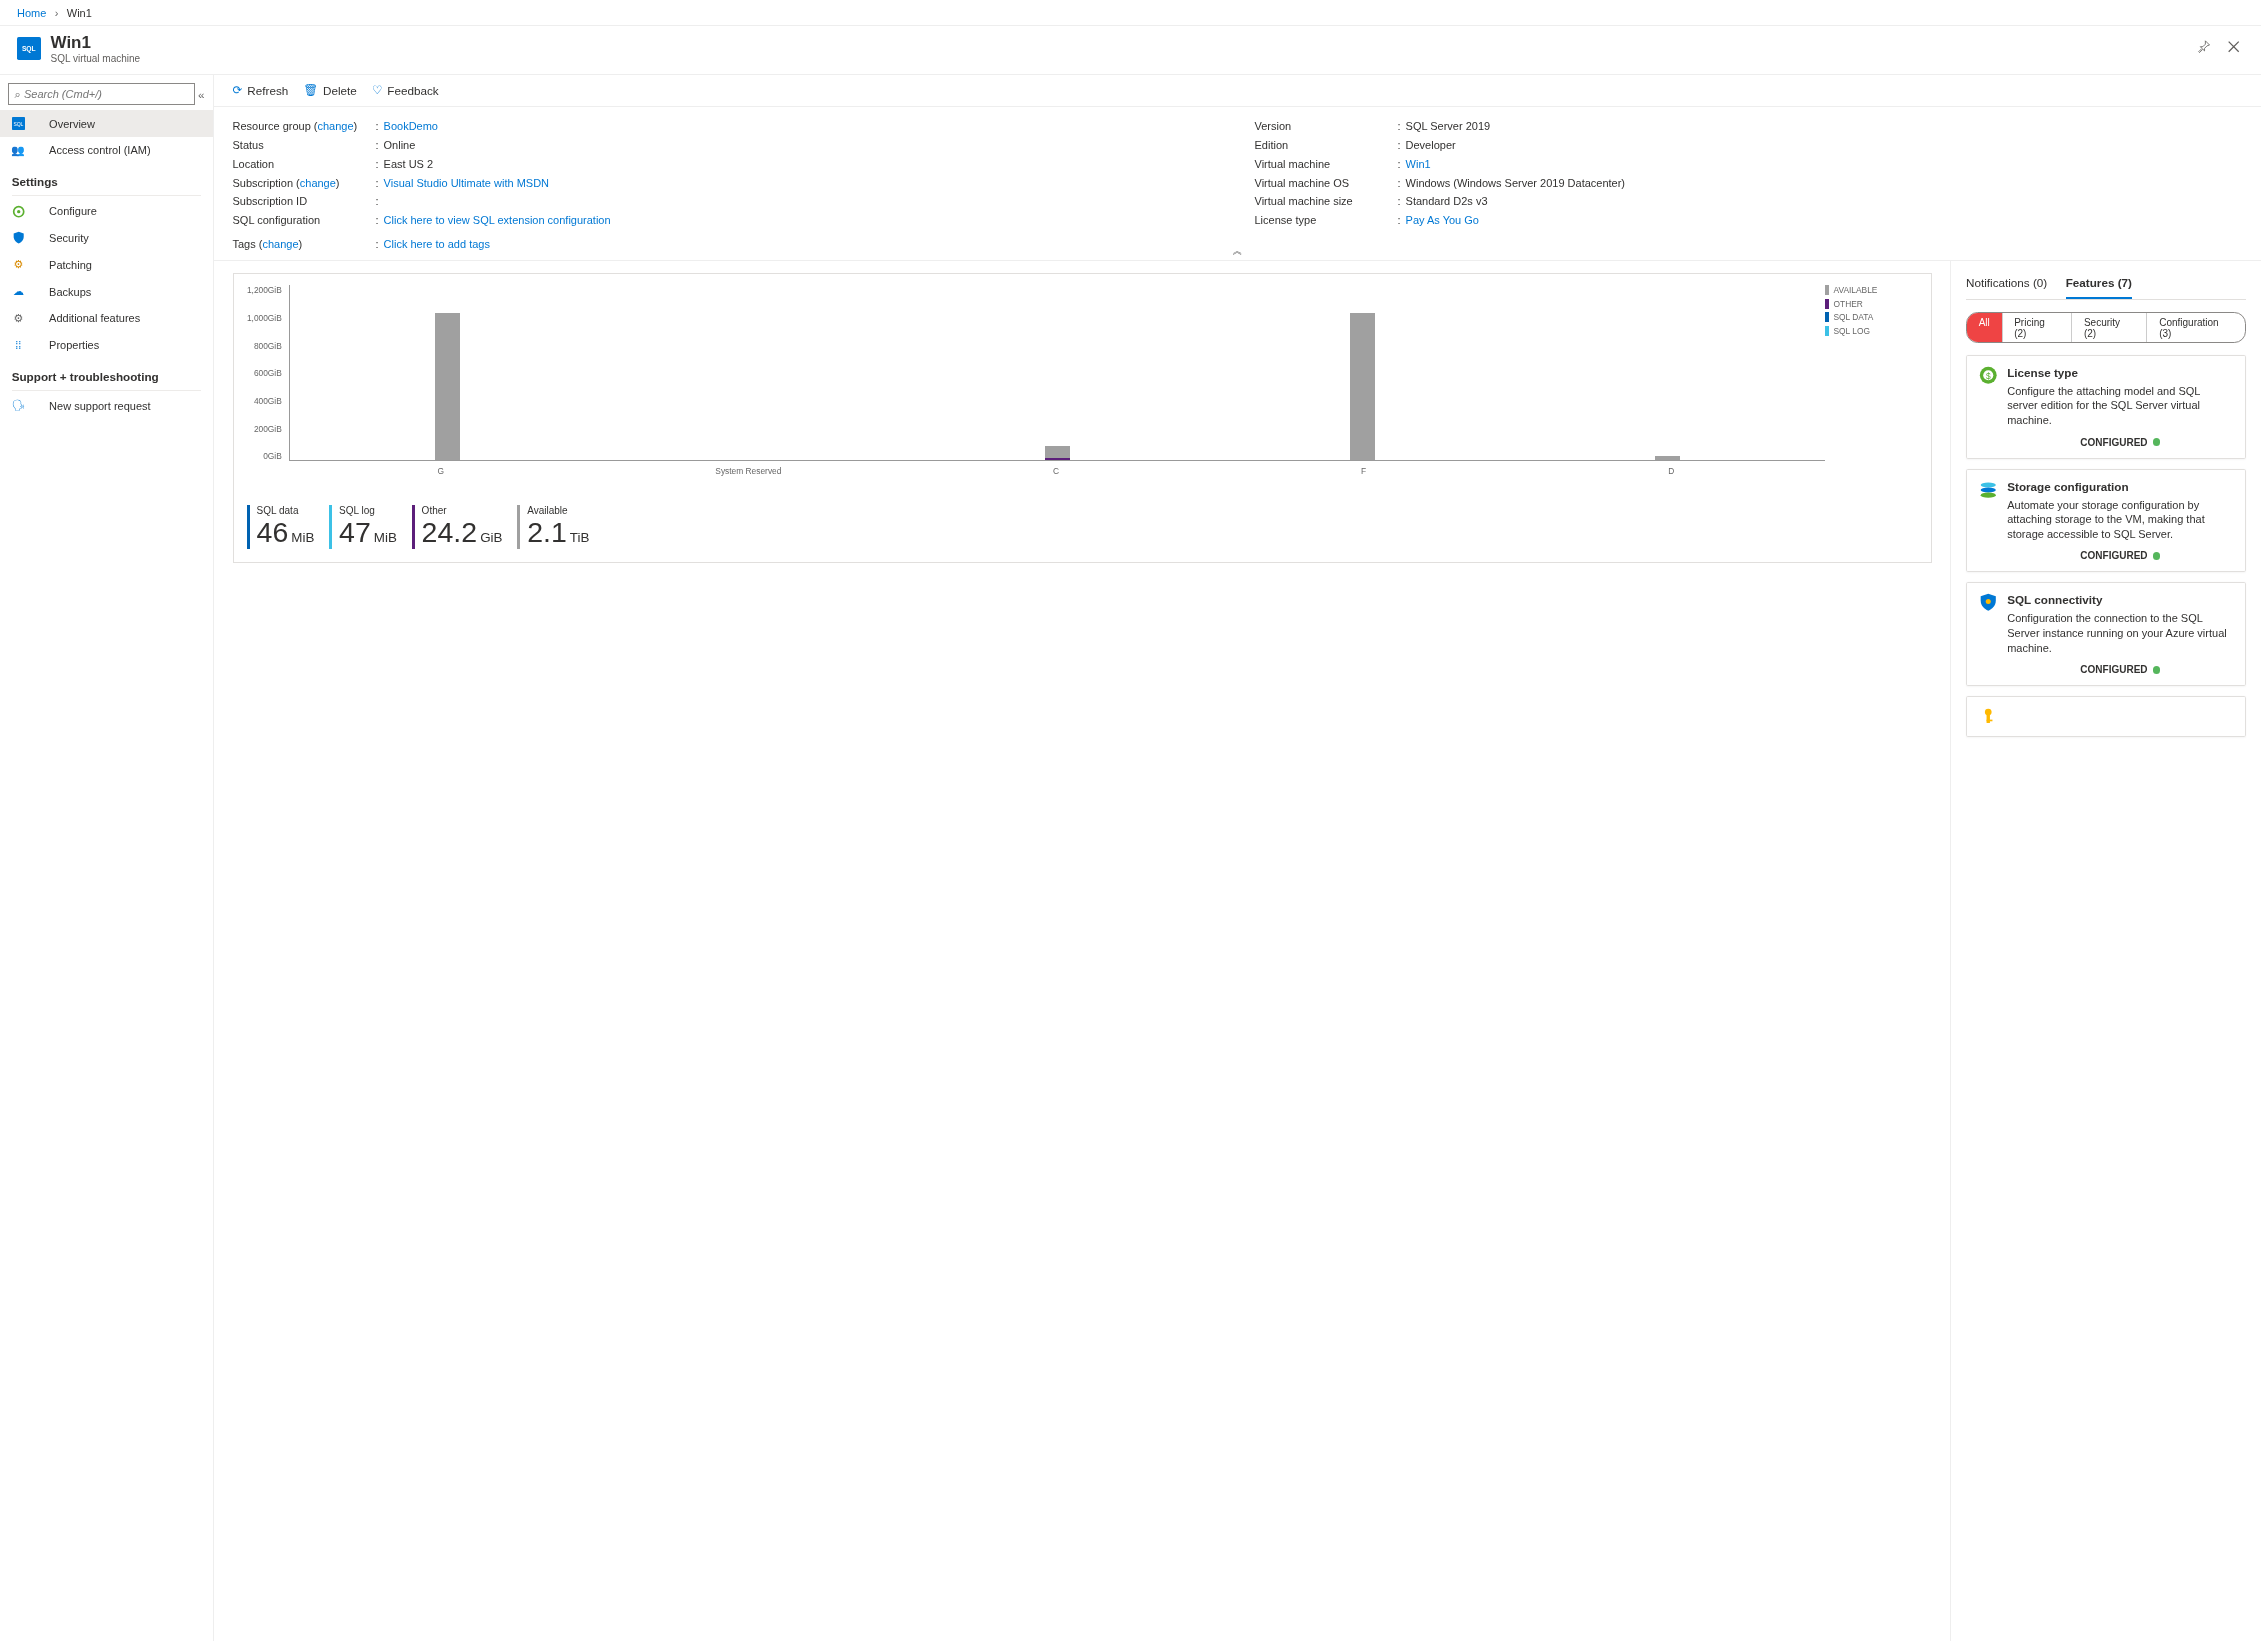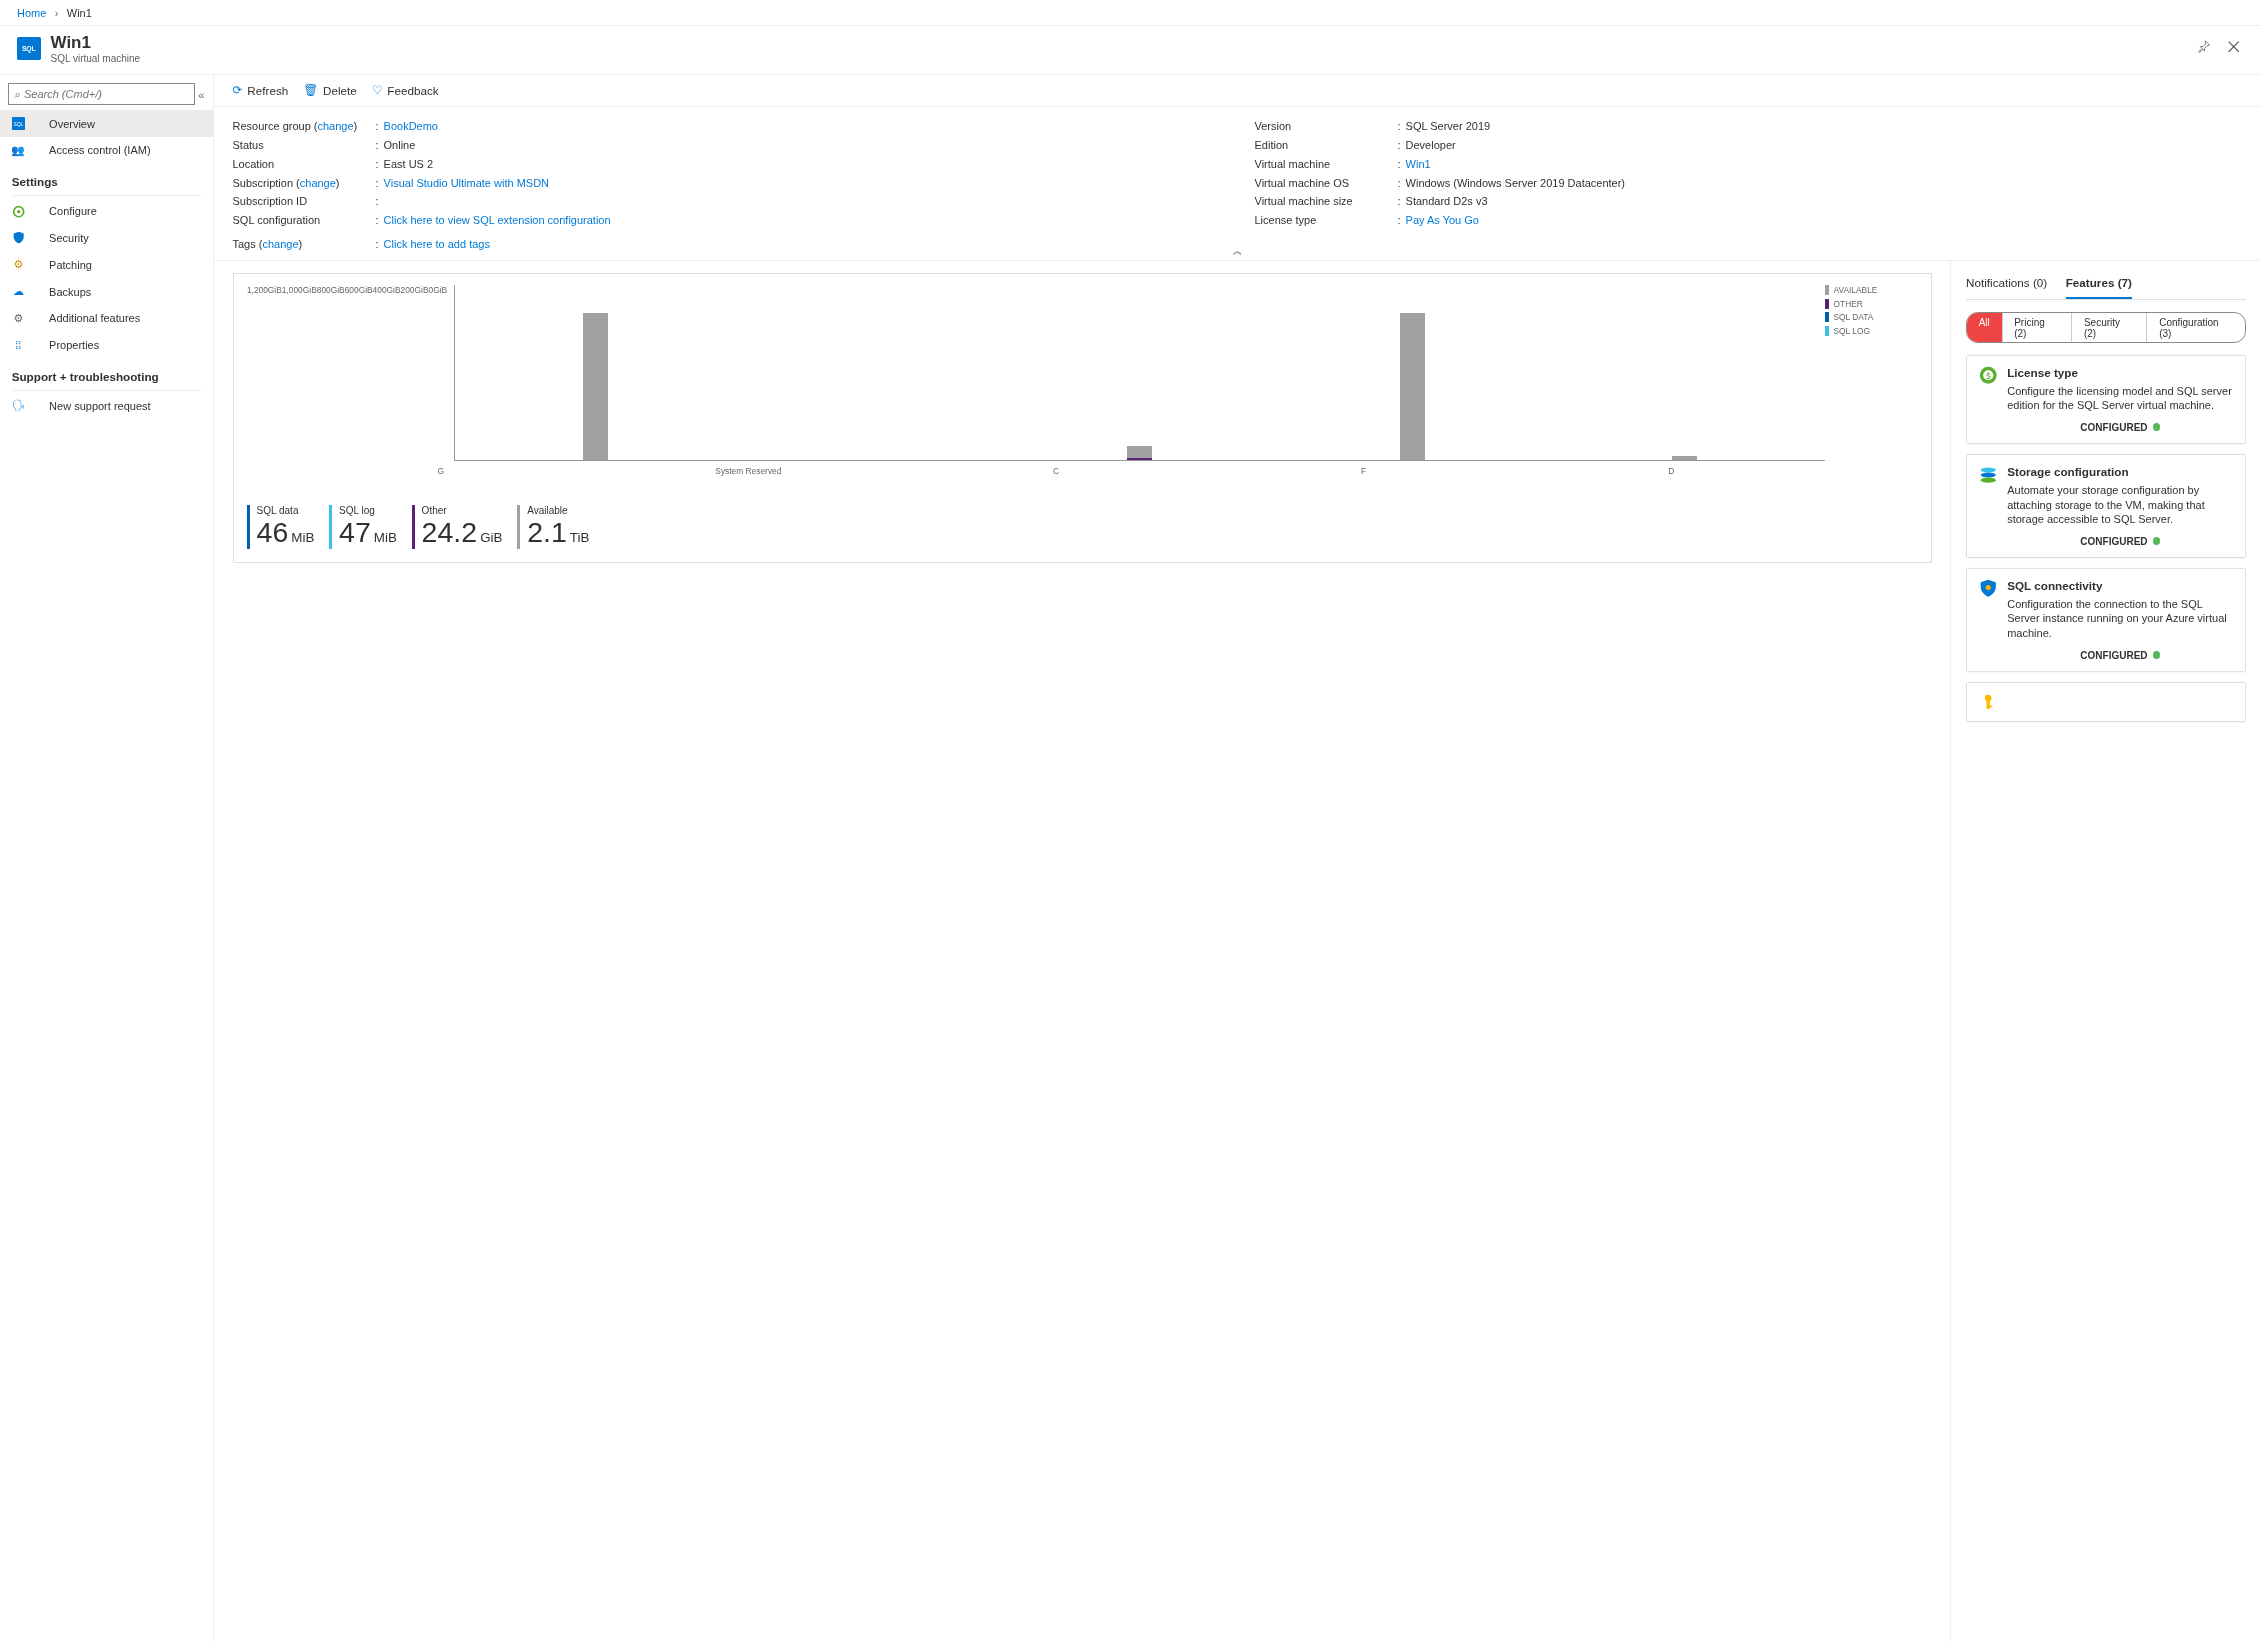--- a/index.html
+++ b/index.html
@@ -42,21 +42,21 @@
 .prop-label { width: 143px; color: #323130; }
 .prop-sep { margin-right: 5px; }
 .prop-val {}
 .collapse-chevron { position:absolute; bottom:1.7px; left:50%; transform:translateX(-50%); color:#666; cursor:pointer; font-size:10px;}
 
 .lower { display:flex; flex:1; overflow:hidden; }
 .chart-pane { flex:1; padding: 11.7px 18.5px; border-right:0.8px solid #eee;}
 .chart-box { border:0.8px solid #e1dfdd; padding: 11.7px 13.4px 13.4px; }
 .chart-area { display:flex; height:206px; }
 .plot { flex:1; position:relative; display:flex; flex-direction:column; }
-.y-ticks { display:flex; flex-direction:row; justify-content:flex-end; height:176px; font-size:8.4px; color:#666; text-align:right; padding-right:6.7px;}
+.y-ticks { display:flex; flex-direction:column; justify-content:space-between; height:176px; font-size:8.4px; color:#666; text-align:right; padding-right:6.7px;}
 .plot-row { display:flex; height:176px; }
 .bars { flex:1; display:flex; align-items:flex-end; justify-content:space-around; border-left:0.8px solid #999; border-bottom:0.8px solid #999; padding:0 5px;}
 .bar-group { display:flex; flex-direction:column; align-items:center; flex:1;}
 .bar { width:25px; background:#a0a0a0;}
 .x-labels { display:flex; justify-content:space-around; font-size:8.4px; color:#666; margin-top:5px; padding-left:40px;}
 .legend { width:92px; font-size:8.4px; color:#666; }
 .legend-item { display:flex; align-items:center; gap:5px; margin-bottom:3.4px;}
 .swatch { width:3.4px; height:10px; }
 .metrics { display:flex; gap:15px; margin-top:13.4px; }
 .metric { padding-left:6.7px; }
@@ -362,21 +362,21 @@
         </div>
         <div id="cards">
             <div class="card">
               <div class="card-icon"><svg width="18.5" height="18.5" viewBox="0 0 22 22" style="font-size:13px">
                   <circle cx="11" cy="11" r="10" fill="#5bb030"></circle>
                   <circle cx="11" cy="11" r="6" fill="#fff"></circle>
                   <text x="11" y="15" text-anchor="middle" font-size="10" fill="#5bb030">$</text>
                 </svg></div>
               <div class="card-body">
                 <div class="card-title">License type</div>
-                <div class="card-desc">Configure the licensing model and SQL server edition for the SQL Server virtual machine.</div>
+                <div class="card-desc">Configure the attaching model and SQL server edition for the SQL Server virtual machine.</div>
                 <div class="card-status">CONFIGURED <span class="dot green"></span></div>
               </div>
             </div>
             <div class="card">
               <div class="card-icon"><svg width="18.5" height="18.5" viewBox="0 0 22 22">
                   <ellipse cx="11" cy="6" rx="9" ry="3" fill="#3cc1e6"></ellipse>
                   <ellipse cx="11" cy="12" rx="9" ry="3" fill="#0078d4"></ellipse>
                   <ellipse cx="11" cy="18" rx="9" ry="3" fill="#5bb030"></ellipse>
                 </svg></div>
               <div class="card-body">

